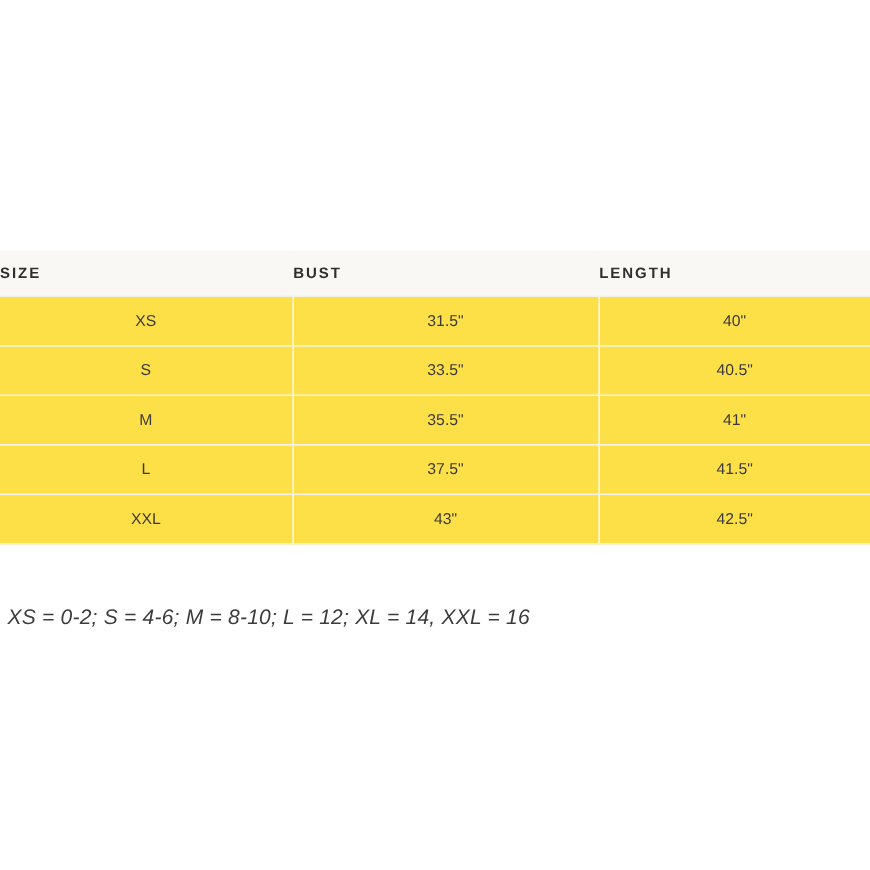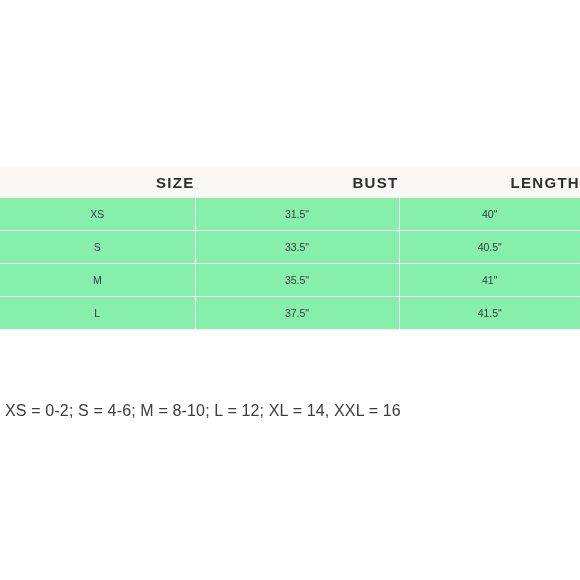--- a/index.html
+++ b/index.html
@@ -42,40 +42,40 @@
   table.size-table col.col-length { width: 181px; }
 
   thead tr.header-row {
     background: #faf8f4;
   }
 
   thead th {
     height: 30px;
     padding: 0;
     margin: 0;
-    font-size: 15px;
+    font-size: 10px;
     font-weight: 700;
     letter-spacing: 1.3px;
     color: #2f2f2f;
-    text-align: right;
+    text-align: left;
     vertical-align: middle;
     border: none;
     border-bottom: 1px solid #f3efe9;
   }
 
   tbody td {
     height: 32px;
     padding: 0;
     margin: 0;
     font-size: 10.5px;
     font-weight: 400;
     color: #3a3a3a;
     text-align: center;
     vertical-align: middle;
-    background: #86efac;
+    background: #fde047;
     border-bottom: 1px solid #f6f3ee;
   }
 
   
   tbody td.cell-bust,
   tbody td.cell-length,
   thead th.head-bust,
   thead th.head-length {
     border-left: 1px solid #f6f3ee;
   }
@@ -87,25 +87,26 @@
 
   tbody tr:last-child td {
     border-bottom: 1px solid #f3efe9;
   }
 
   
   .size-note {
     position: absolute;
     top: 404px;
     left: 5px;
-    font-size: 16px;
+    font-size: 14px;
     line-height: 14px;
     color: #3c3c3c;
     letter-spacing: 0.15px;
     white-space: nowrap;
+    font-style: italic;
   }
 </style>
 </head>
 <body>
 
 <div class="page">
 
   <div class="size-chart">
     <table class="size-table">
       <colgroup>
@@ -134,19 +135,24 @@
         <tr>
           <td class="cell-size">M</td>
           <td class="cell-bust">35.5"</td>
           <td class="cell-length">41"</td>
         </tr>
         <tr>
           <td class="cell-size">L</td>
           <td class="cell-bust">37.5"</td>
           <td class="cell-length">41.5"</td>
         </tr>
+        <tr>
+          <td class="cell-size">XXL</td>
+          <td class="cell-bust">43"</td>
+          <td class="cell-length">42.5"</td>
+        </tr>
       </tbody>
     </table>
   </div>
 
   <div class="size-note">XS = 0-2; S = 4-6; M = 8-10; L = 12; XL = 14, XXL = 16</div>
 
 </div>
 
 </body></html>

